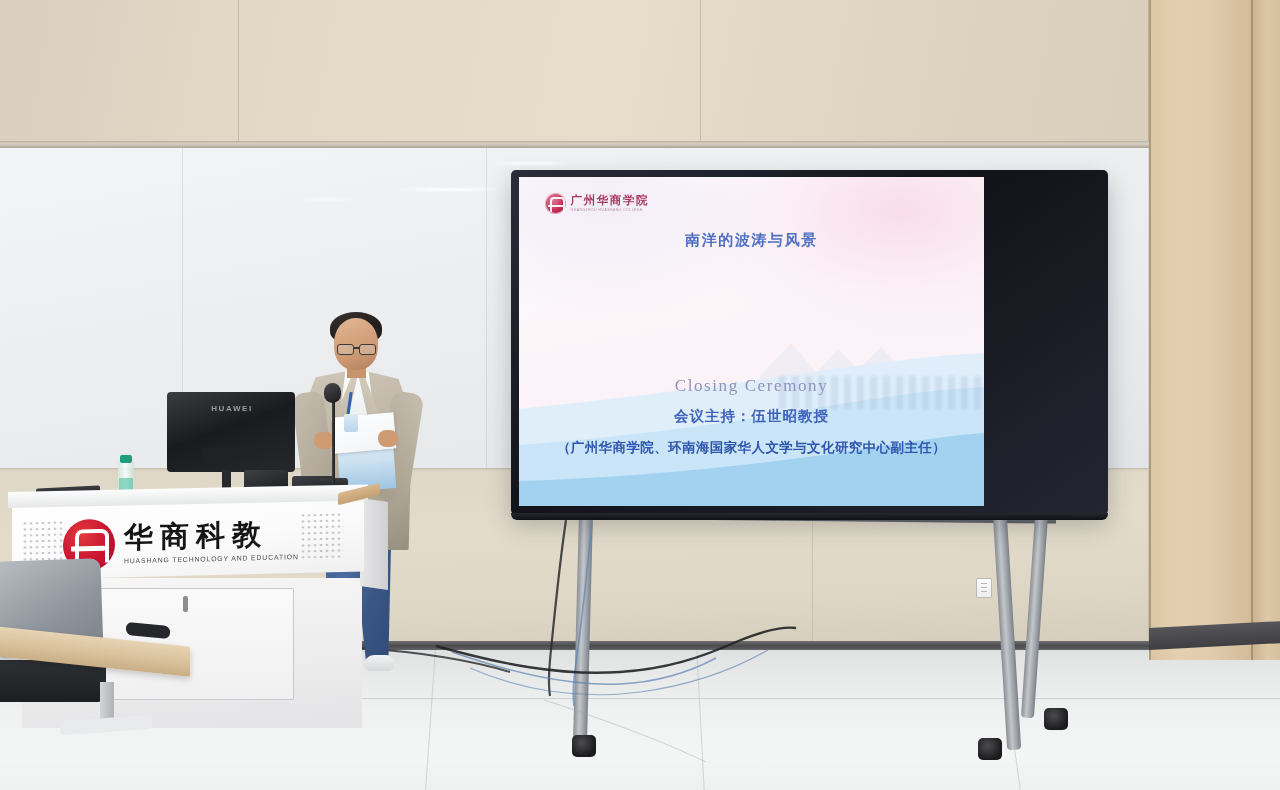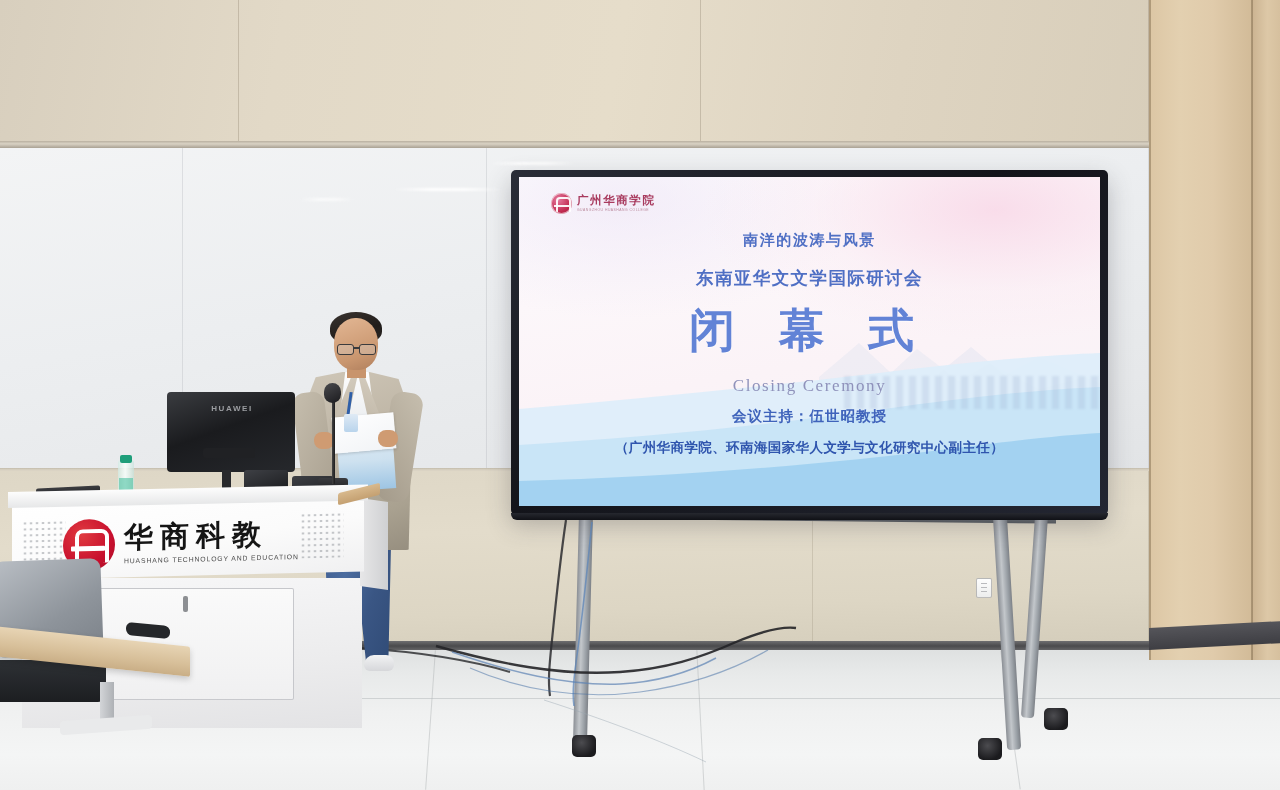--- a/index.html
+++ b/index.html
@@ -69,21 +69,21 @@
     position:absolute;left:511px;top:170px;width:597px;height:345px;
     background:linear-gradient(145deg,#2a2d38,#13141a 45%,#232632);
     border-radius:5px;
     box-shadow:0 10px 24px rgba(60,60,70,.30);
   }
   #display-frame::after{
     content:"";position:absolute;left:0;right:0;bottom:-5px;height:7px;
     background:linear-gradient(#26282f,#101116);border-radius:0 0 6px 6px;
   }
   #screen{
-    position:absolute;left:8px;top:7px;width:581px;height:329px;
+    position:absolute;left:8px;top:7px;width:465px;height:329px;
     overflow:hidden;background:#fff;
   }
   .slide-bg{
     position:absolute;inset:0;
     background:
       radial-gradient(ellipse 70% 55% at 82% 10%, rgba(248,214,230,.80) 0%, rgba(250,232,241,.35) 45%, rgba(255,255,255,0) 72%),
       radial-gradient(ellipse 60% 50% at 18% 8%, rgba(235,226,246,.55) 0%, rgba(255,255,255,0) 70%),
       linear-gradient(170deg,#fdfcfd 0%,#fcf7fa 30%,#fbf3f7 55%,#f8f2f7 80%,#f4f3f8 100%);
   }
   .mountains{position:absolute;left:0;bottom:0;width:100%;height:100%;opacity:.55;}
@@ -388,22 +388,20 @@
 
       <div class="slide-logo">
         <div class="logo-badge"></div>
         <div class="logo-texts">
           <span class="logo-cn">广州华商学院</span>
           <span class="logo-en">GUANGZHOU HUASHANG COLLEGE</span>
         </div>
       </div>
 
       <div class="slide-text t-line1">南洋的波涛与风景</div>
-      <div class="slide-text t-line2">东南亚华文文学国际研讨会</div>
-      <div class="slide-text t-big">闭 幕 式</div>
       <div class="slide-text t-en">Closing  Ceremony</div>
       <div class="slide-text t-host">会议主持：伍世昭教授</div>
       <div class="slide-text t-sub">（广州华商学院、环南海国家华人文学与文化研究中心副主任）</div>
     </div>
   </div>
 
   <svg class="cables">
     <path d="M566 520 C 560 560, 556 600, 552 640 C 549 668, 548 682, 550 696" stroke="#2b2c2f" stroke-width="2.2" fill="none" opacity=".85"></path>
     <path d="M592 522 C 588 560, 584 604, 578 648 C 574 676, 572 692, 574 706" stroke="#5e86b8" stroke-width="1.6" fill="none" opacity=".75"></path>
     <path d="M436 646 C 500 664, 560 676, 620 672 C 666 669, 700 658, 736 642 C 760 632, 780 626, 796 628" stroke="#232427" stroke-width="2.4" fill="none" opacity=".9"></path>

